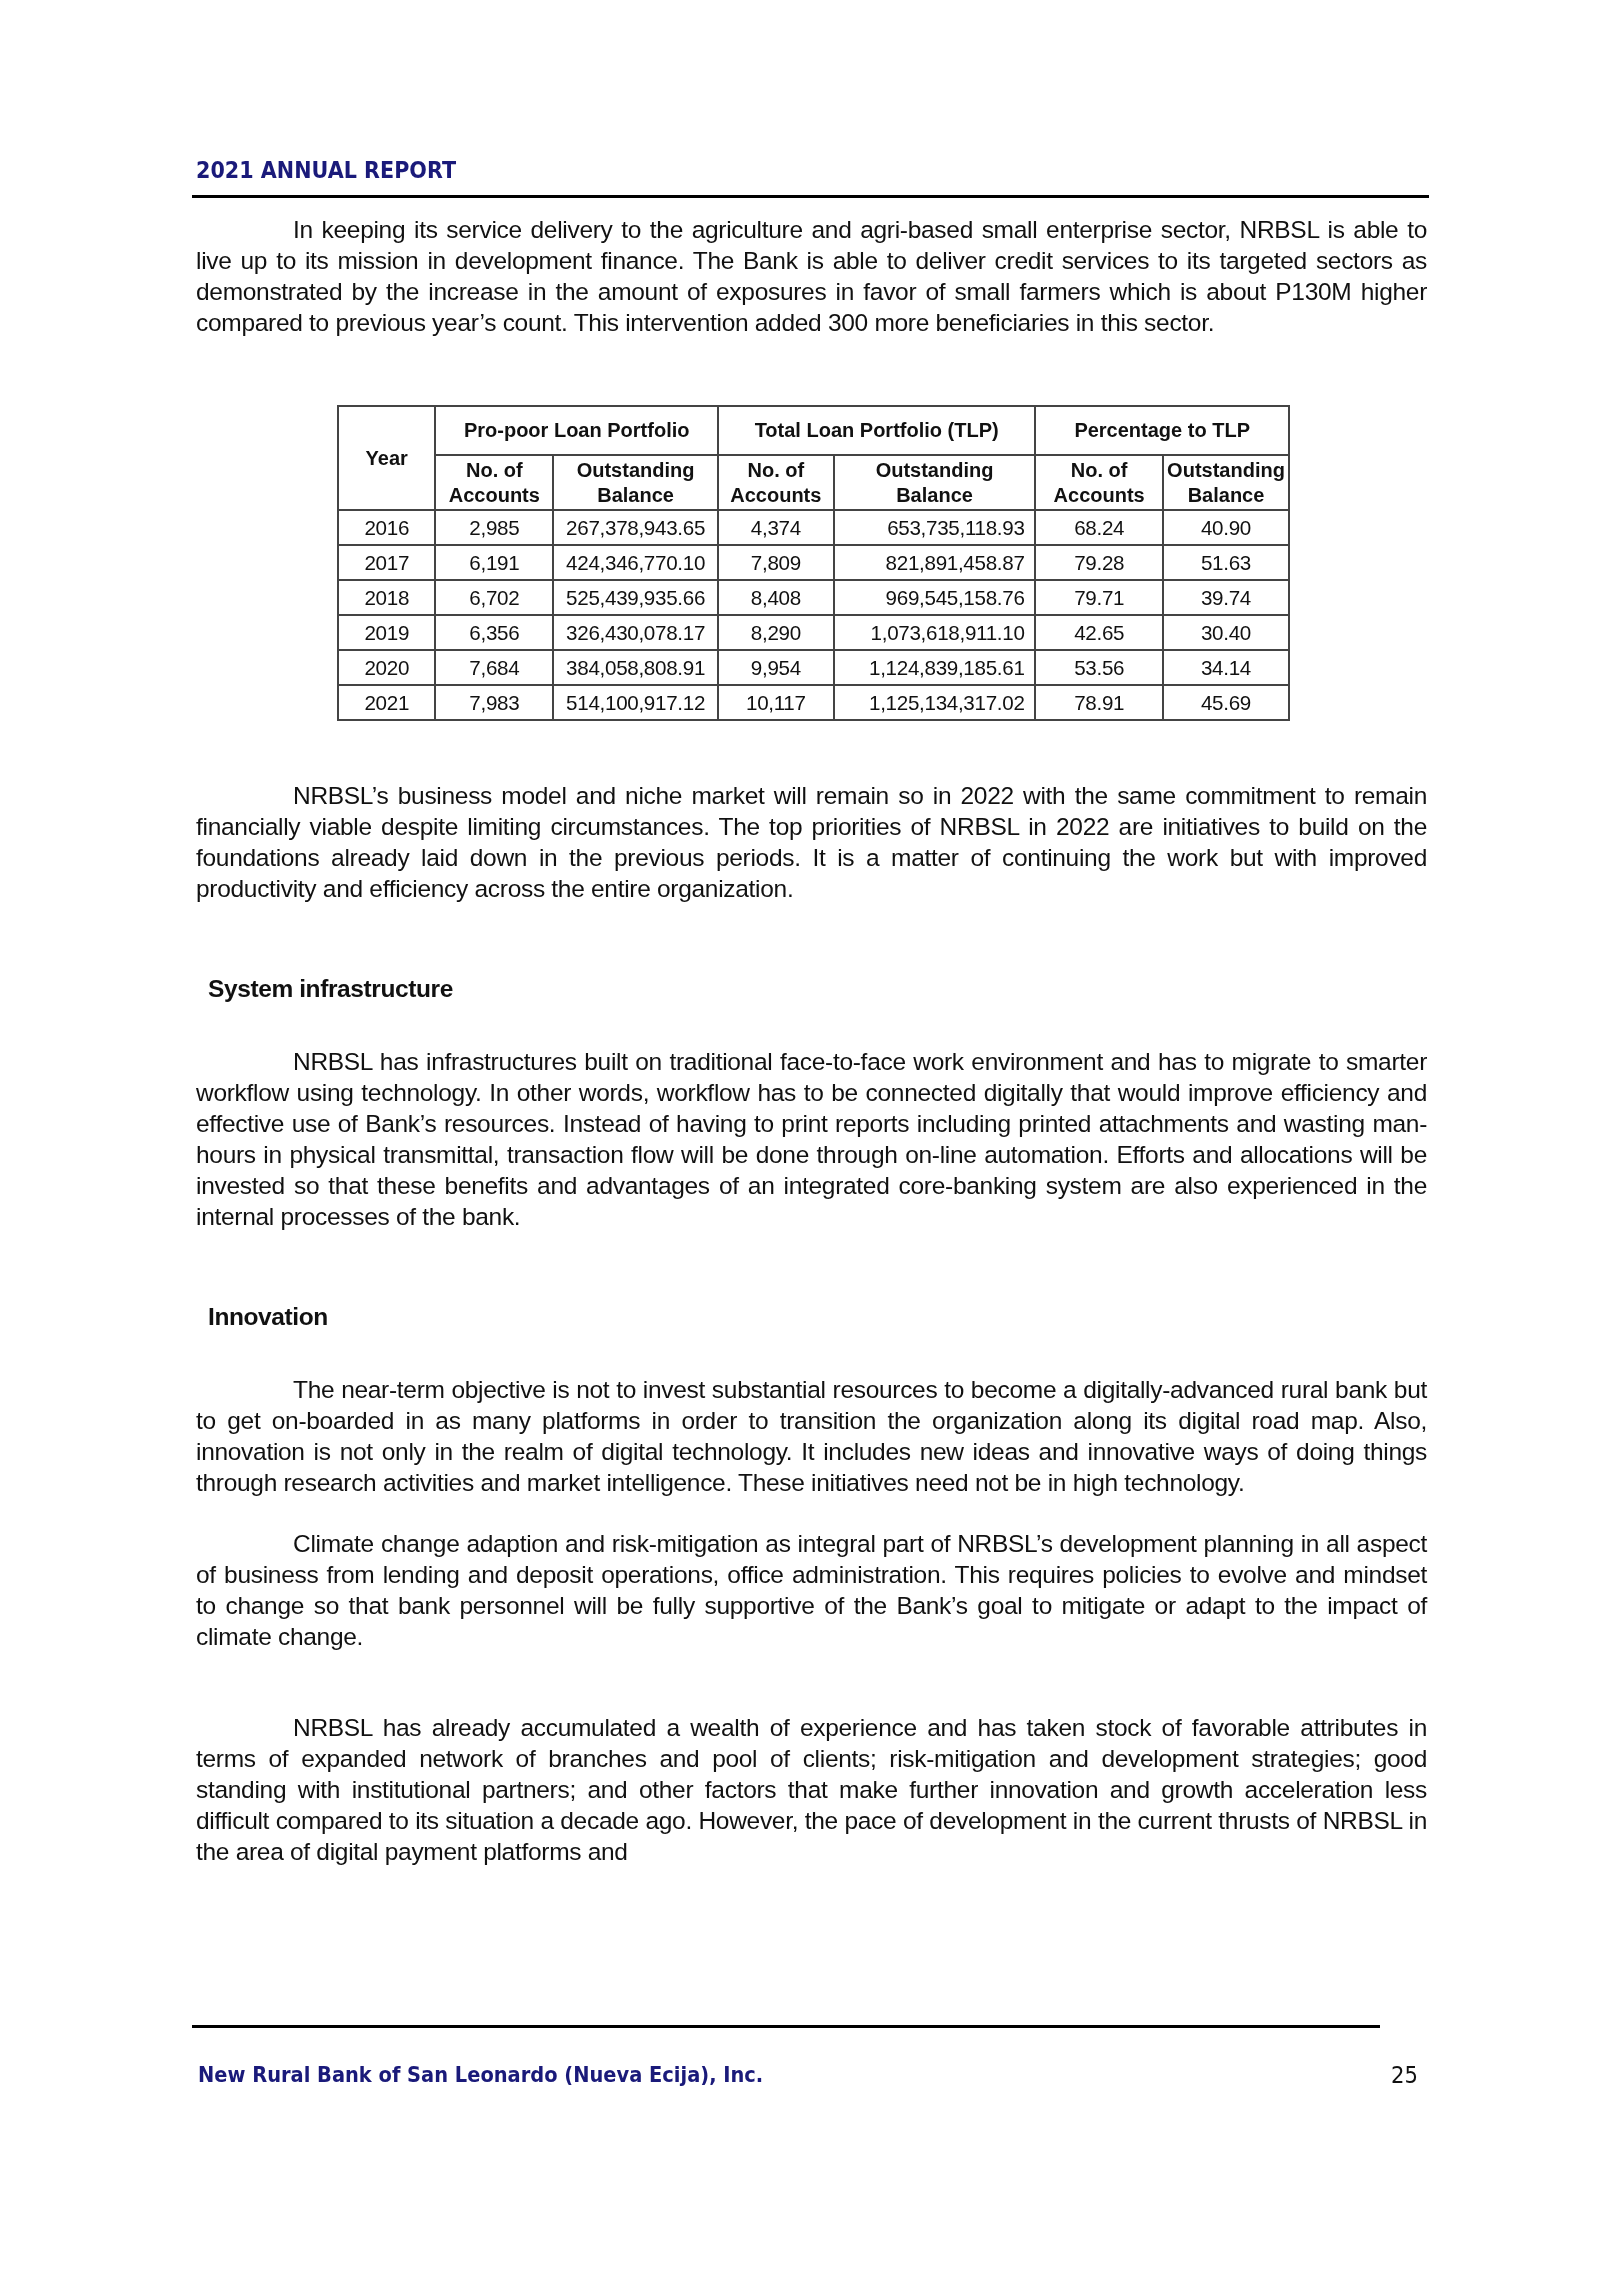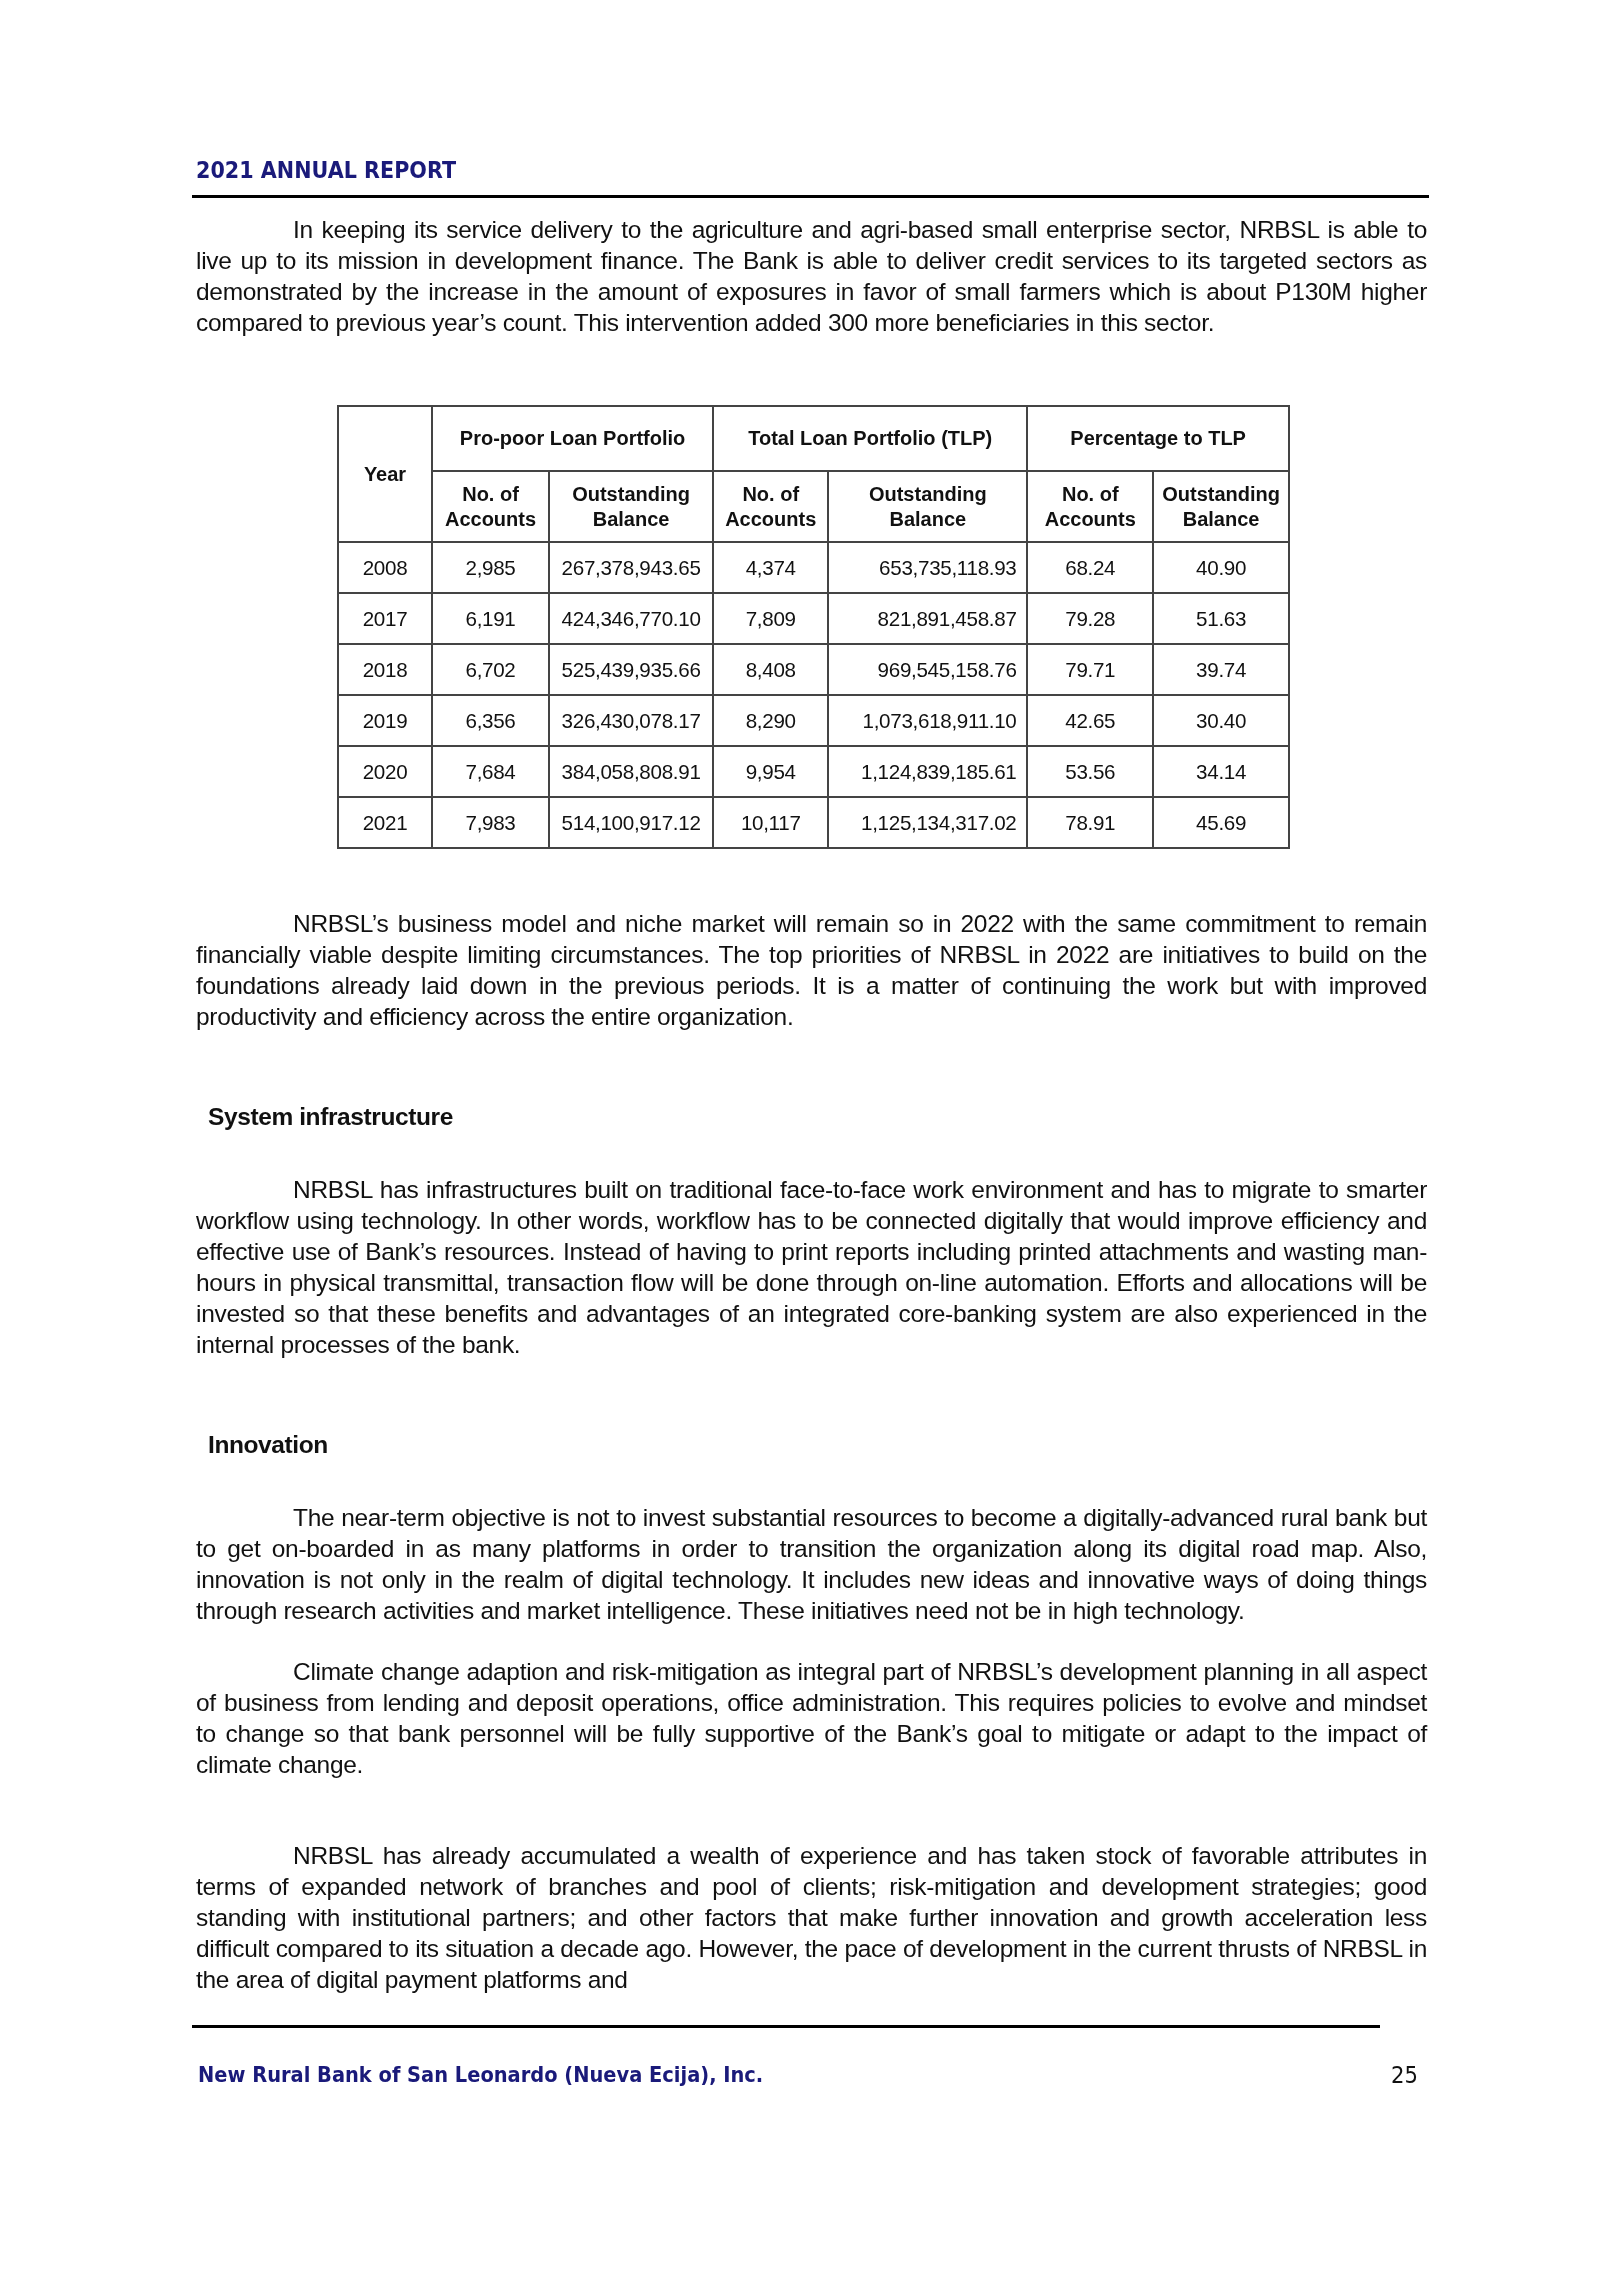--- a/index.html
+++ b/index.html
@@ -65,21 +65,21 @@
     }
     table.loan-table {
       border-collapse: collapse;
       font-size: 20px;
       width: 953px;
       border: 2px solid #444;
     }
     table.loan-table th, table.loan-table td {
       border: 2px solid #444;
       text-align: center;
-      padding: 8px;
+      padding: 0;
     }
     table.loan-table th {
       font-weight: bold;
       line-height: 24.5px;
     }
     table.loan-table thead tr.group-row th {
       height: 47px;
     }
     table.loan-table thead tr.sub-row th {
       height: 53px;
@@ -160,21 +160,21 @@
           <th>No. of Accounts</th>
           <th>Outstanding Balance</th>
           <th>No. of Accounts</th>
           <th>Outstanding Balance</th>
           <th>No. of Accounts</th>
           <th>Outstanding Balance</th>
         </tr>
       </thead>
       <tbody id="table-body">
         <tr>
-          <td>2008</td>
+          <td>2016</td>
           <td>2,985</td>
           <td>267,378,943.65</td>
           <td>4,374</td>
           <td class="tlp-balance">653,735,118.93</td>
           <td>68.24</td>
           <td>40.90</td>
         </tr>
         <tr>
           <td>2017</td>
           <td>6,191</td>

